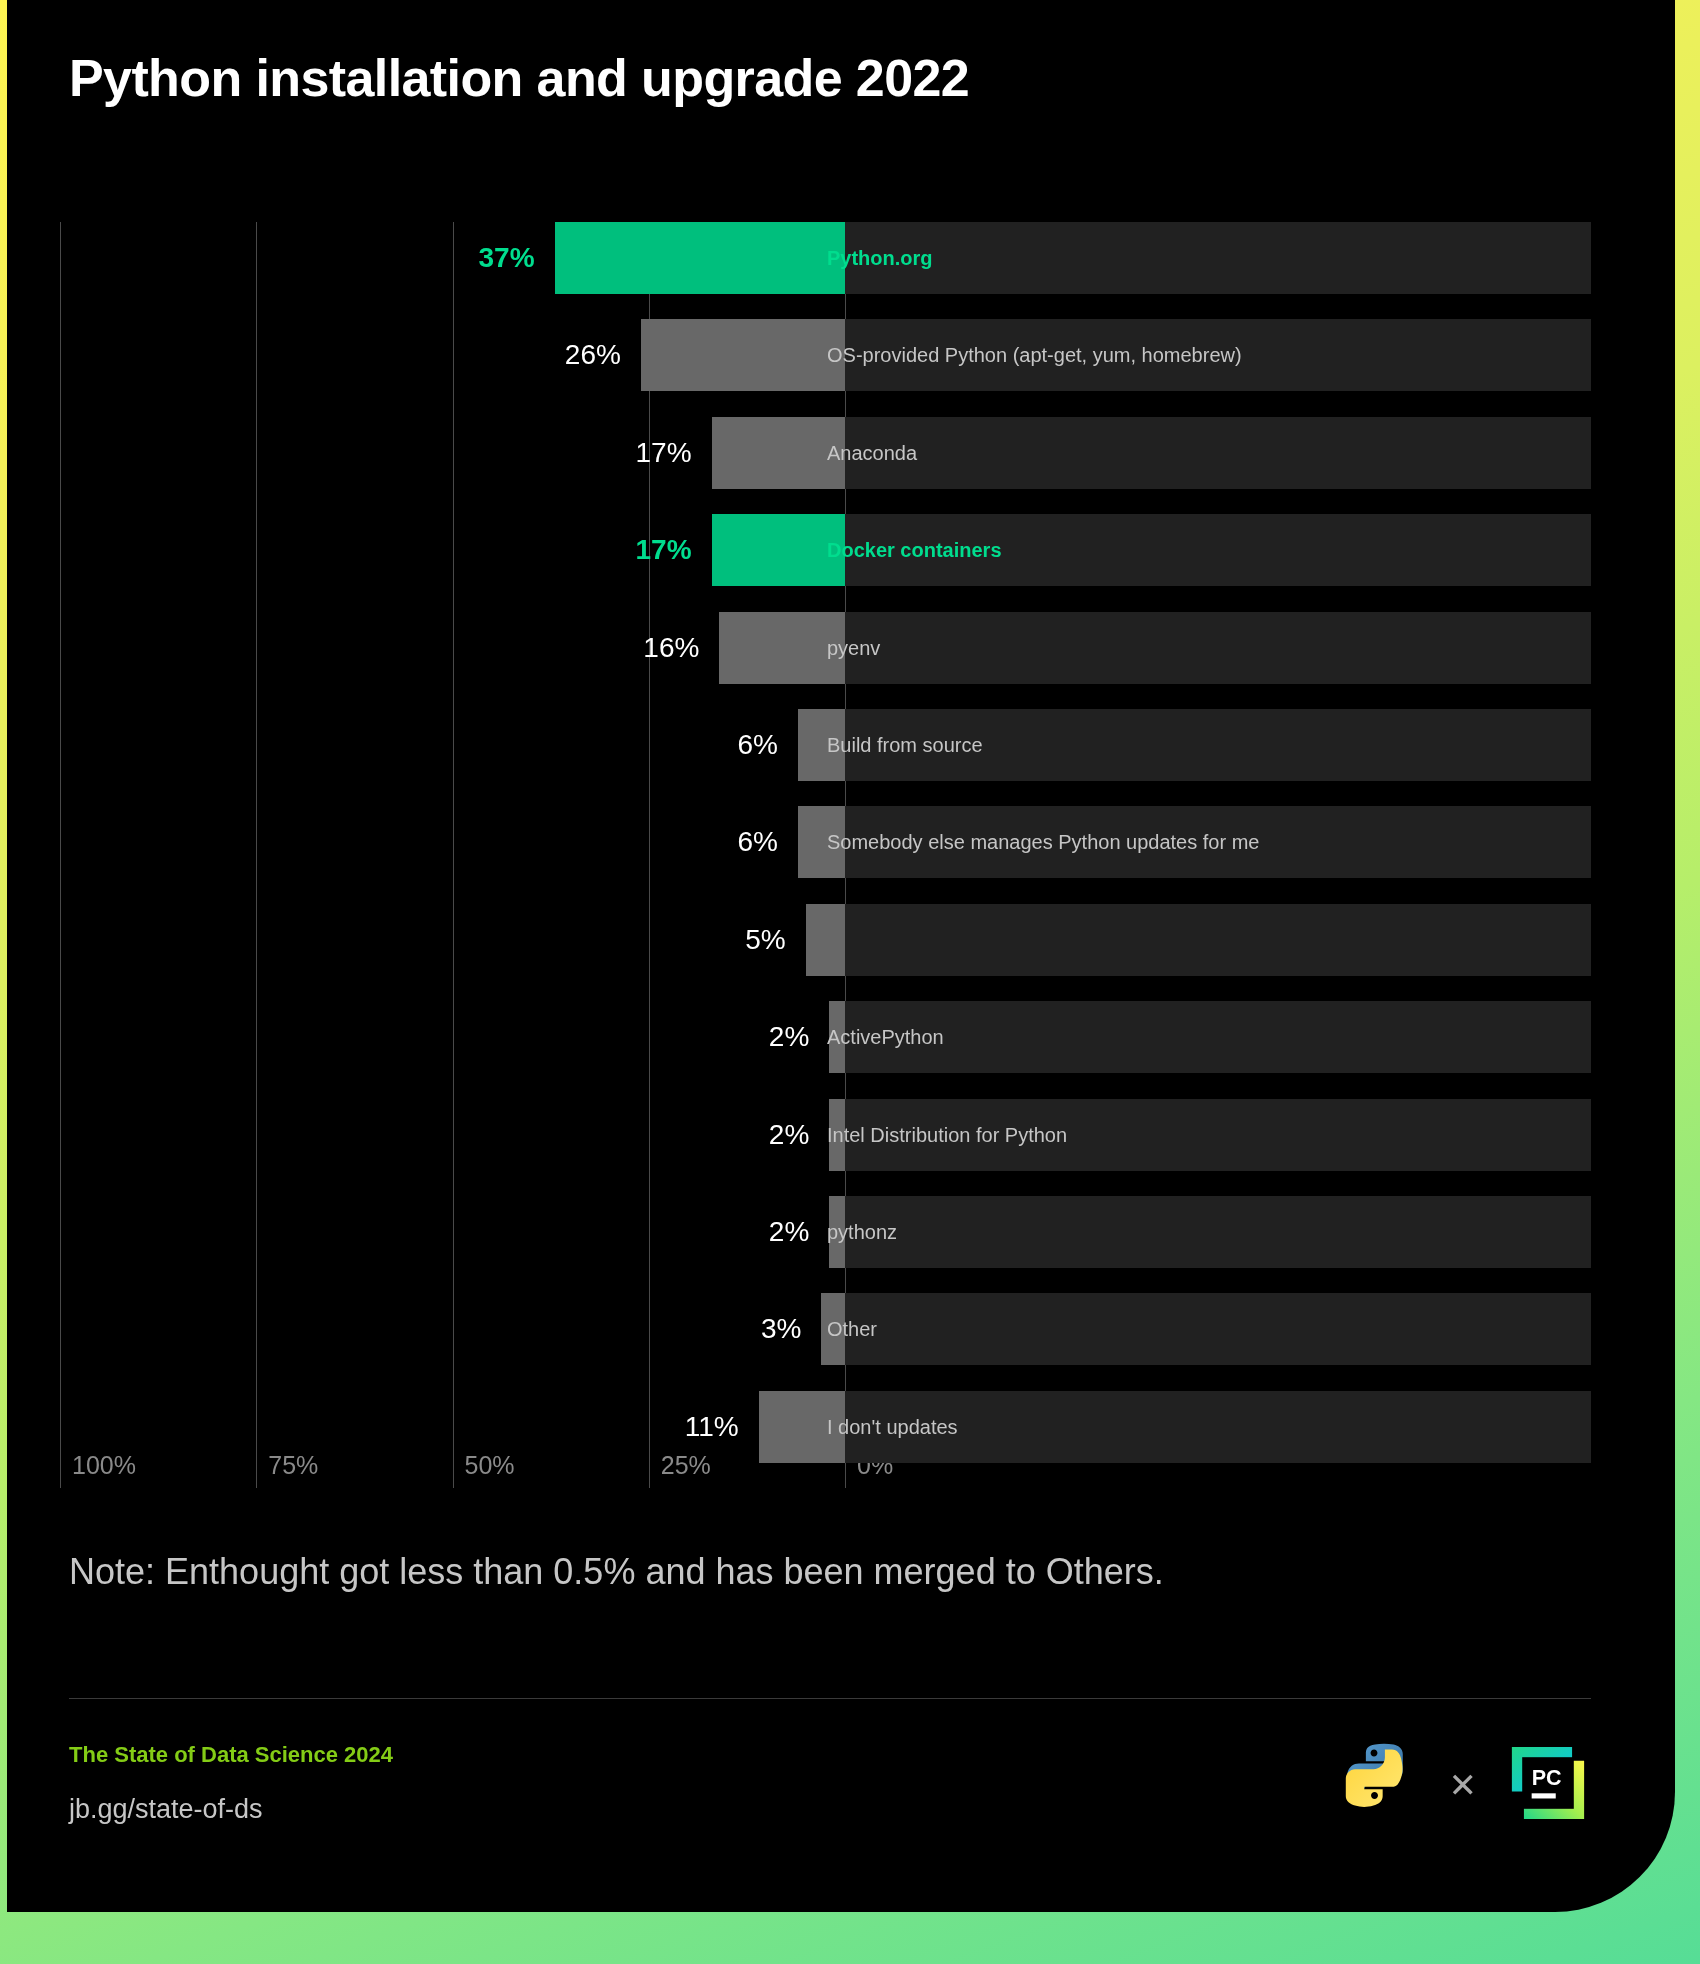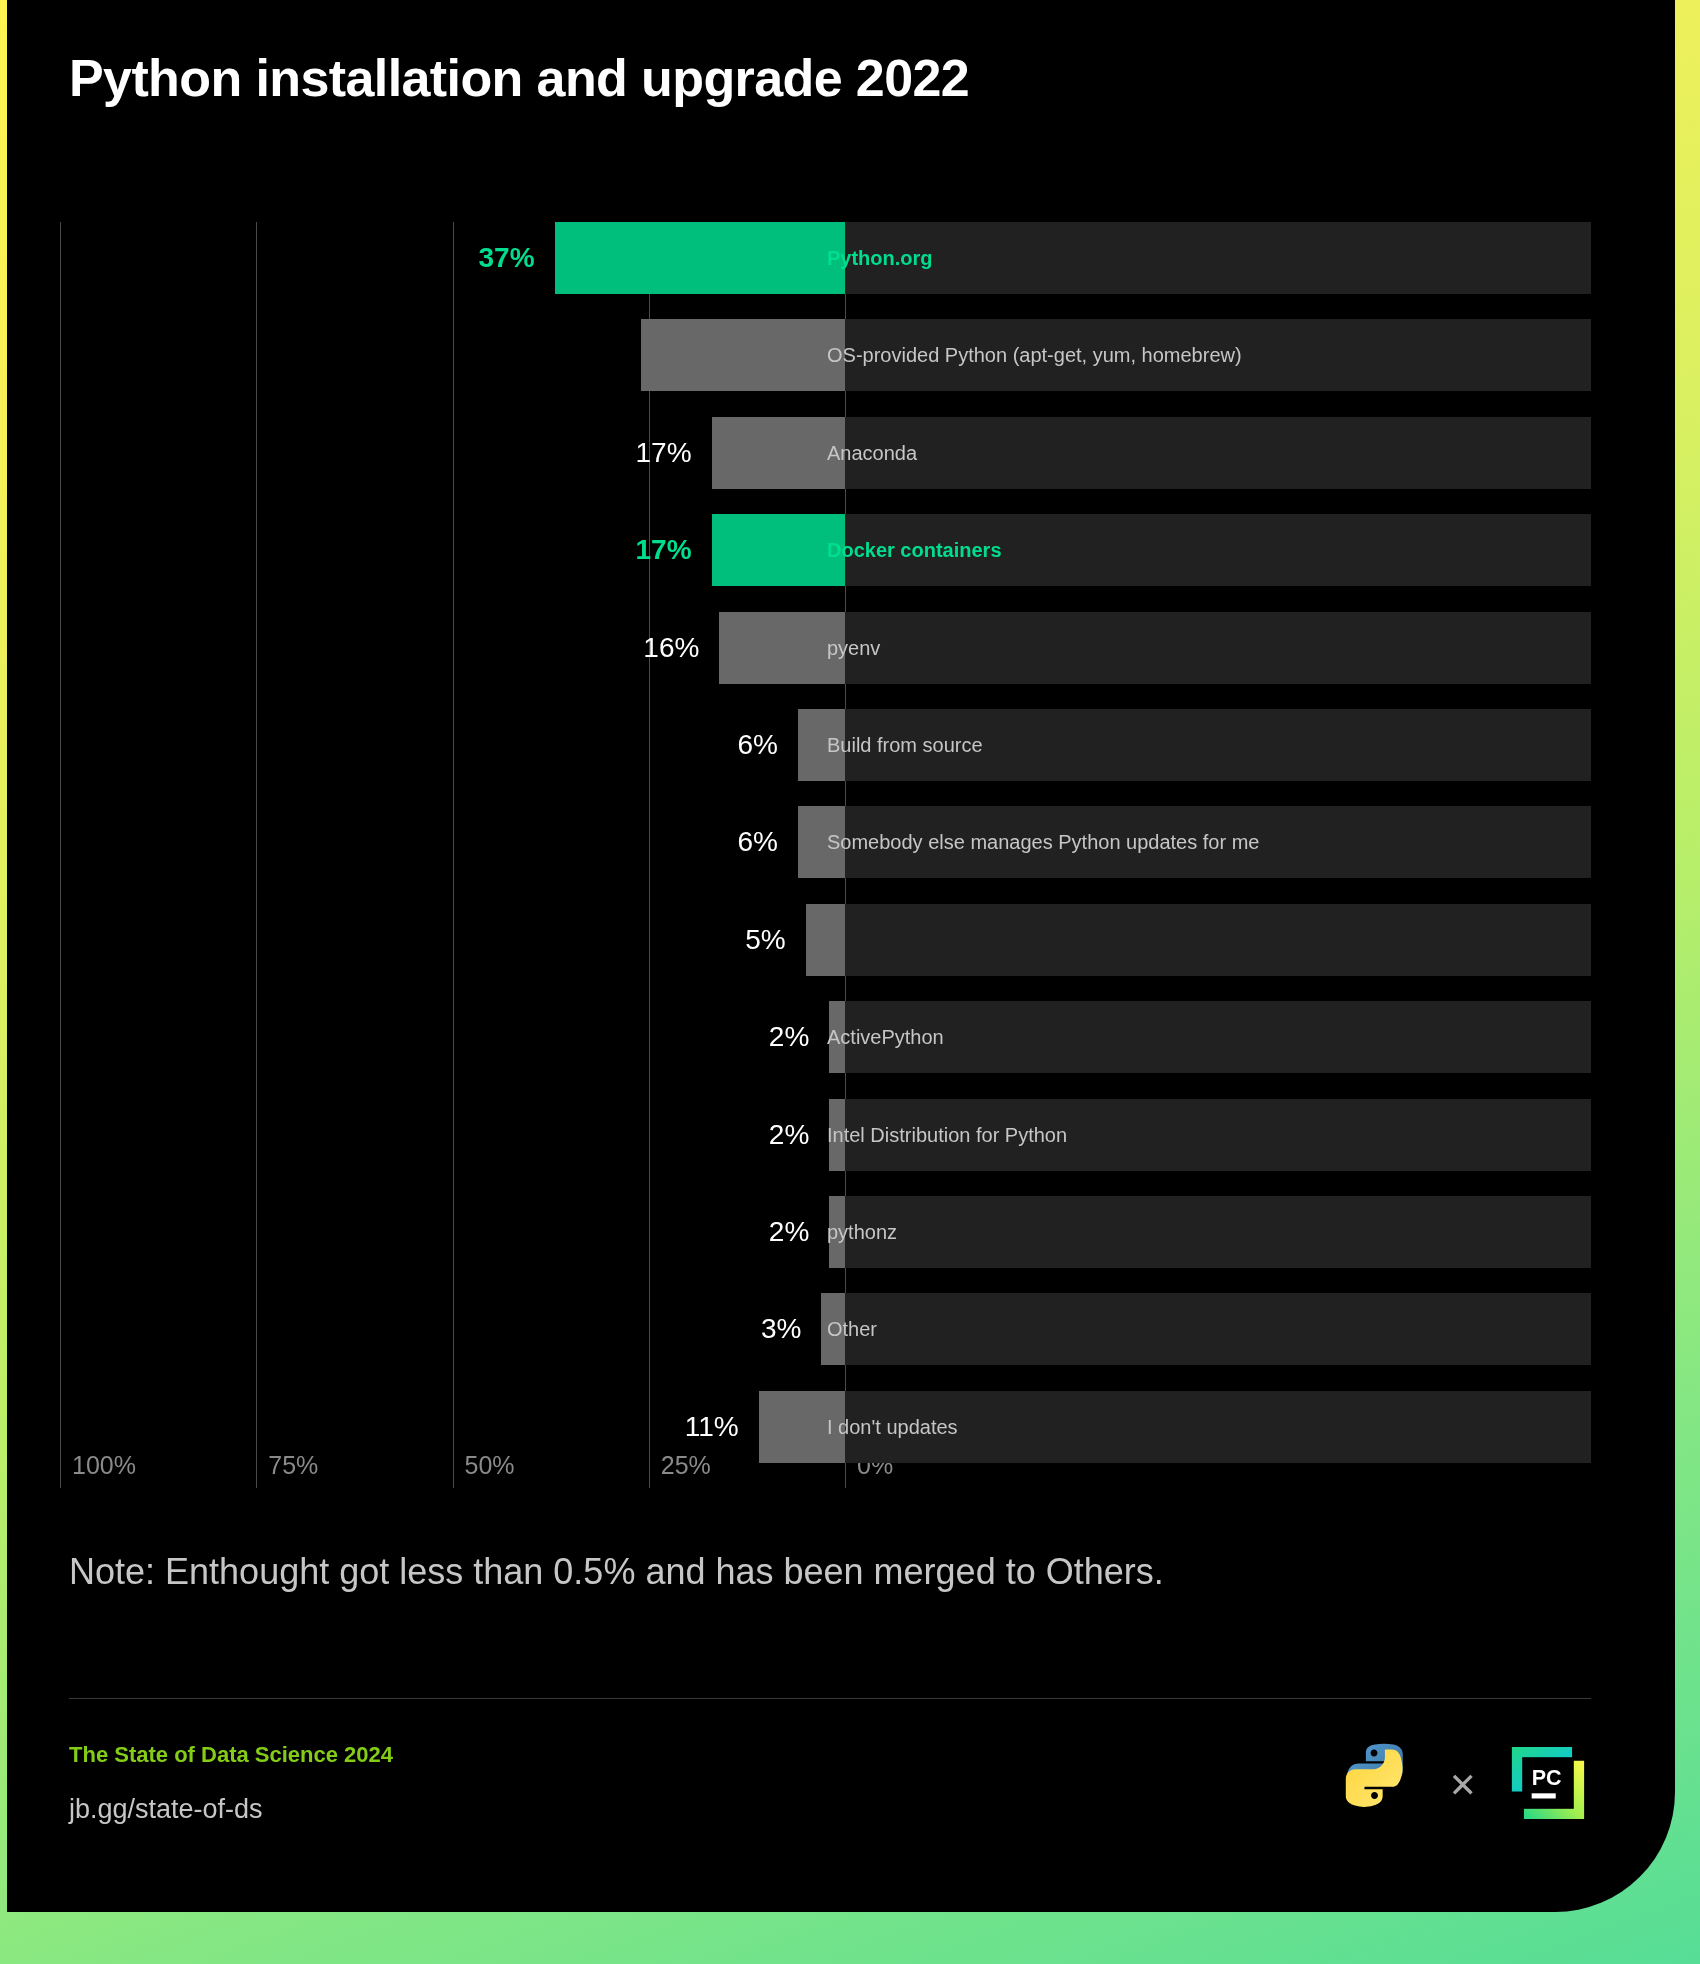--- a/index.html
+++ b/index.html
@@ -183,20 +183,21 @@
         <div class="axis-tick" style="left: 850px;">0%</div>
         <div class="row" style="left: 0px; top: 222px; width: 1668px;">
           <div class="row-bg"></div>
           <div class="row-bar green" style="left: 547.55px; width: 290.45px;"></div>
           <div class="row-value green" style="left: 327.55px; width: 200px;">37%</div>
           <div class="row-label green">Python.org</div>
         </div>
         <div class="row" style="left: 0px; top: 319.4px; width: 1668px;">
           <div class="row-bg"></div>
           <div class="row-bar grey" style="left: 633.9px; width: 204.1px;"></div>
+          <div class="row-value grey" style="left: 413.9px; width: 200px;">26%</div>
           <div class="row-label grey">OS-provided Python (apt-get, yum, homebrew)</div>
         </div>
         <div class="row" style="left: 0px; top: 416.8px; width: 1668px;">
           <div class="row-bg"></div>
           <div class="row-bar grey" style="left: 704.55px; width: 133.45px;"></div>
           <div class="row-value grey" style="left: 484.55px; width: 200px;">17%</div>
           <div class="row-label grey">Anaconda</div>
         </div>
         <div class="row" style="left: 0px; top: 514.2px; width: 1668px;">
           <div class="row-bg"></div>

